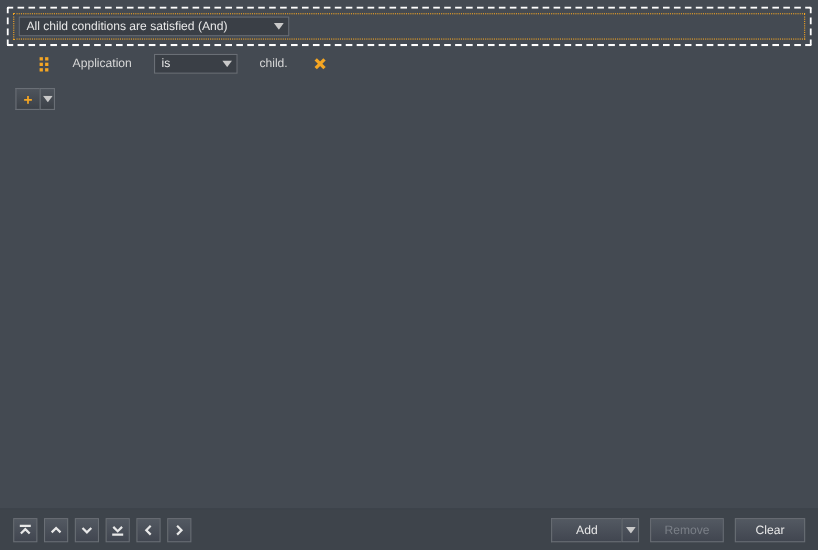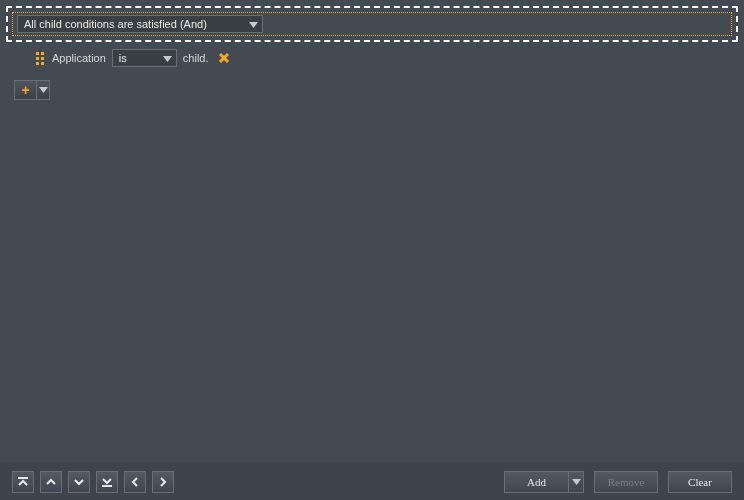--- a/index.html
+++ b/index.html
@@ -41,32 +41,32 @@
     padding: 0 4px 0 6px;
     color: #e8e8e8;
     cursor: pointer;
   }
   .combo .arrow {
     margin-left: auto;
     width: 14px;
     text-align: right;
   }
   .combo.wide { width: 246px; }
-  .combo.small { width: 65px; }
+  .combo.small { width: 76px; }
 
   svg.tri { width: 9px; height: 6px; }
   svg.tri polygon { fill: #c9c9c9; }
 
   .child-row {
     position: absolute;
     left: 36px; top: 48px;
     height: 20px;
     display: flex;
     align-items: center;
-    gap: 6px;
+    gap: 20px;
   }
 
   .grip {
     width: 10px; height: 12px;
     display: grid;
     grid-template-columns: 4px 4px;
     grid-template-rows: 4px 4px 4px;
     gap: 1px;
     cursor: move;
   }
@@ -106,21 +106,20 @@
   .footer {
     position: absolute;
     left: 0; bottom: 0;
     width: 744px;
     height: 38px;
     background: #3e444b;
     border-top: 1px solid #3e444b;
     display: flex;
     align-items: center;
     padding: 0 12px;
-    font-family: Liberation Serif, serif;
   }
 
   .nav {
     display: flex;
     gap: 6px;
   }
   .nav-btn {
     width: 22px; height: 22px;
     background: linear-gradient(#535962, #414650);
     border: 1px solid #6a6f76;

